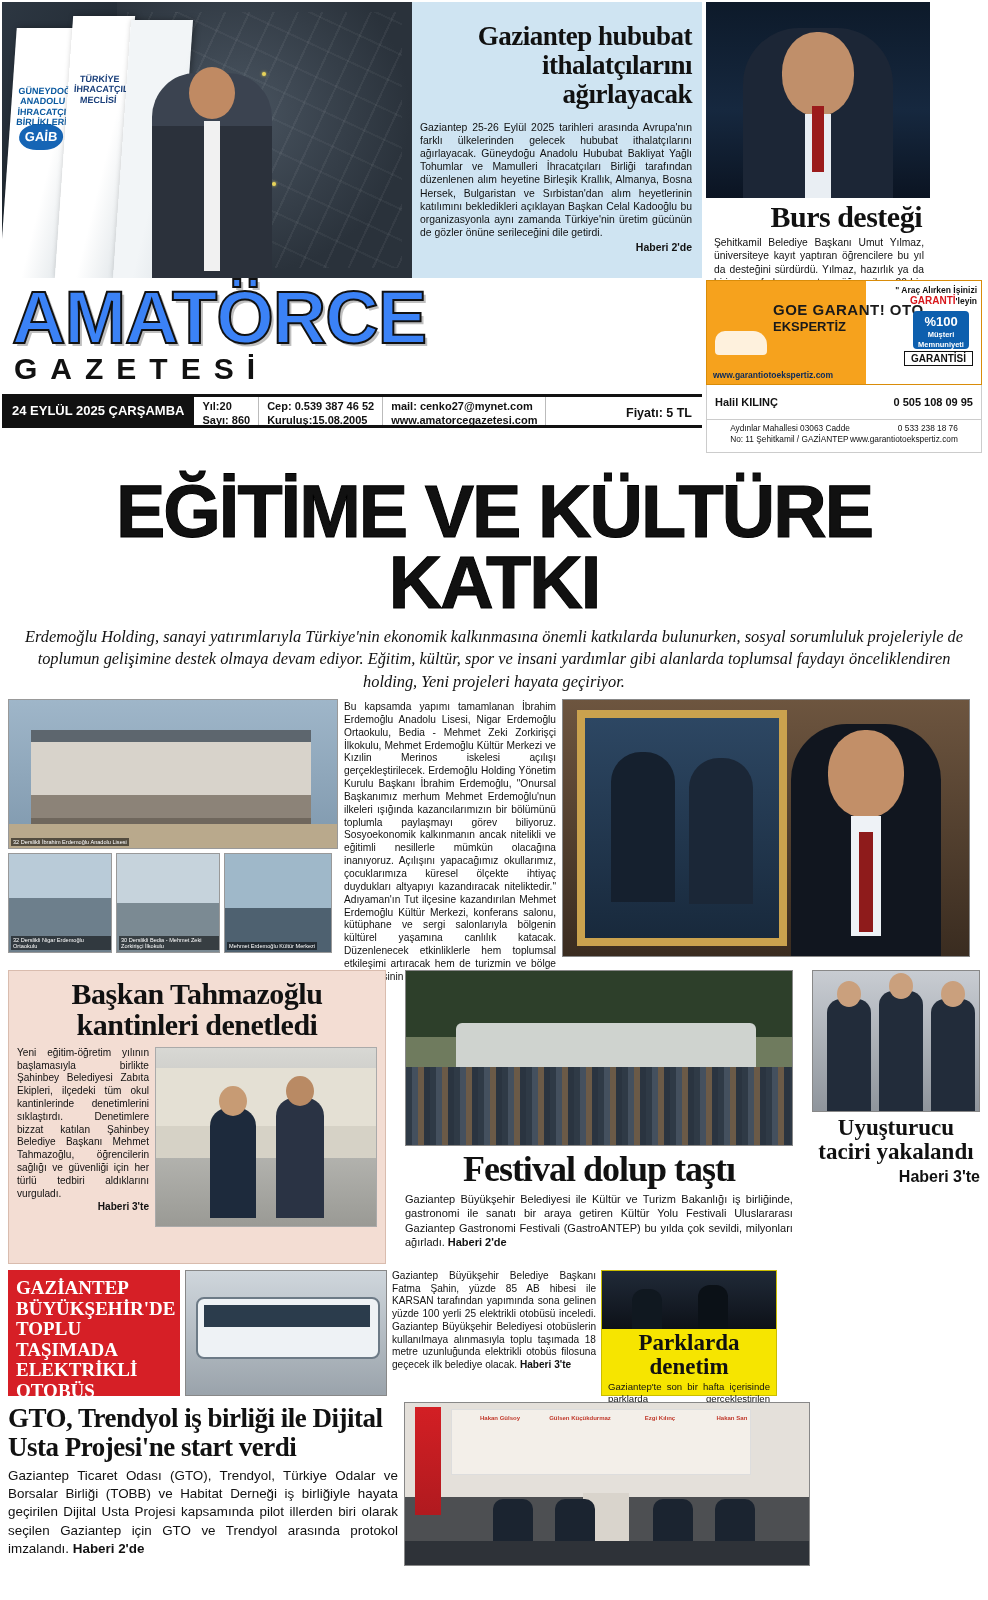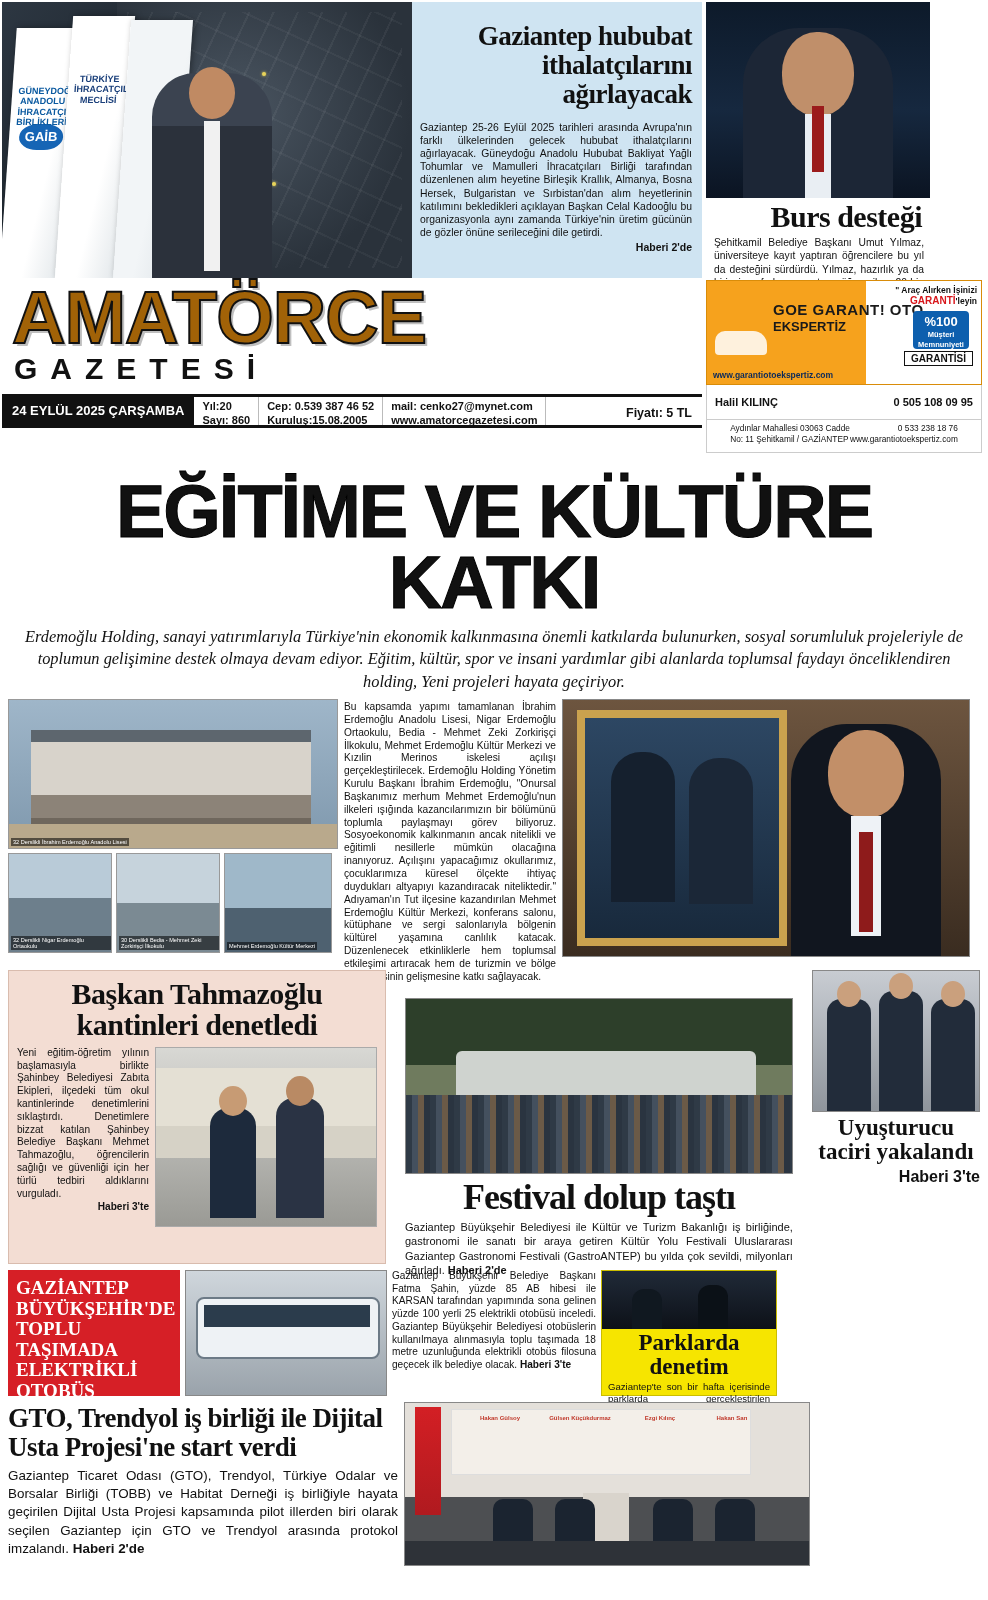--- a/index.html
+++ b/index.html
@@ -116,21 +116,21 @@
     letter-spacing:-0.5px;
   }
   .tr-body{ font-size:10.3px; line-height:1.3; padding:2px 6px 0 8px; text-align:justify;}
   .tr-ref{ font-weight:bold; }
 
   
   .masthead { display:flex; height: 190px; padding: 0 2px; }
   .mh-left { width: 700px; position:relative; }
   .mh-title {
     font-family: "Liberation Sans", sans-serif;
-    font-weight: bold; font-size: 74px; color:#a16207; line-height:.92;
+    font-weight: bold; font-size: 74px; color:#3b82f6; line-height:.92;
     letter-spacing:-1px; padding-left: 10px; margin-top: 4px;
     -webkit-text-stroke: 2px #111;
     text-shadow: 3px 3px 0 rgba(0,0,0,.25);
   }
   .mh-sub {
     font-weight: bold; font-size: 30px; letter-spacing: 13px;
     padding-left: 12px; margin-top: 0px; color:#111;
   }
   .mh-infobar{
     display:flex; align-items:stretch; margin-top: 8px; height:34px;
@@ -247,21 +247,21 @@
   .tahma-txt{ width:132px; font-size:10.1px; line-height:1.27; text-align:justify;}
   .tahma-ref{ font-weight:bold; text-align:right; display:block;}
   .tahma-img{ width:222px; height:180px; border:1px solid #aaa; position:relative; overflow:hidden;
     background:linear-gradient(#d8d8d4, #9a9a95);}
   .tahma-img .shelf{position:absolute;left:0;top:20px;width:100%;height:58px;background:#e4e0d4;box-shadow:0 32px 0 #d6d2c6;}
   .tahma-img .p1{position:absolute;left:54px;bottom:8px;width:46px;height:110px;background:#1d2a3c;border-radius:18px 18px 0 0;}
   .tahma-img .p1:before{content:"";position:absolute;left:50%;transform:translateX(-50%);top:-22px;width:28px;height:30px;border-radius:50%;background:#c79b74;}
   .tahma-img .p2{position:absolute;left:120px;bottom:8px;width:48px;height:120px;background:#2a3344;border-radius:18px 18px 0 0;}
   .tahma-img .p2:before{content:"";position:absolute;left:50%;transform:translateX(-50%);top:-22px;width:28px;height:30px;border-radius:50%;background:#b98a64;}
 
-  .festival{ width:406px;margin-top:28px; }
+  .festival{ width:406px; }
   .fest-img{
     height:176px; border:1px solid #888; position:relative; overflow:hidden;
     background: linear-gradient(#2d3f2a 0 38%, #6f7b5e 38% 62%, #4a4f44 62% 100%);
   }
   .fest-img .tent{position:absolute; left:50px; top:52px; width:300px; height:52px; background:#cfd3cf; border-radius:6px;}
   .fest-img .crowd{position:absolute;left:0;bottom:0;width:100%;height:78px;
     background:repeating-linear-gradient(90deg,#2f3a46 0 6px,#44505e 6px 12px,#6b5a47 12px 18px,#2a3440 18px 24px);}
   .fest-img .banner{position:absolute;left:174px;top:98px;width:40px;height:48px;background:#d33;}
   .fest-title{
     font-family:"Liberation Serif", serif; font-weight:bold; font-size:36px;

